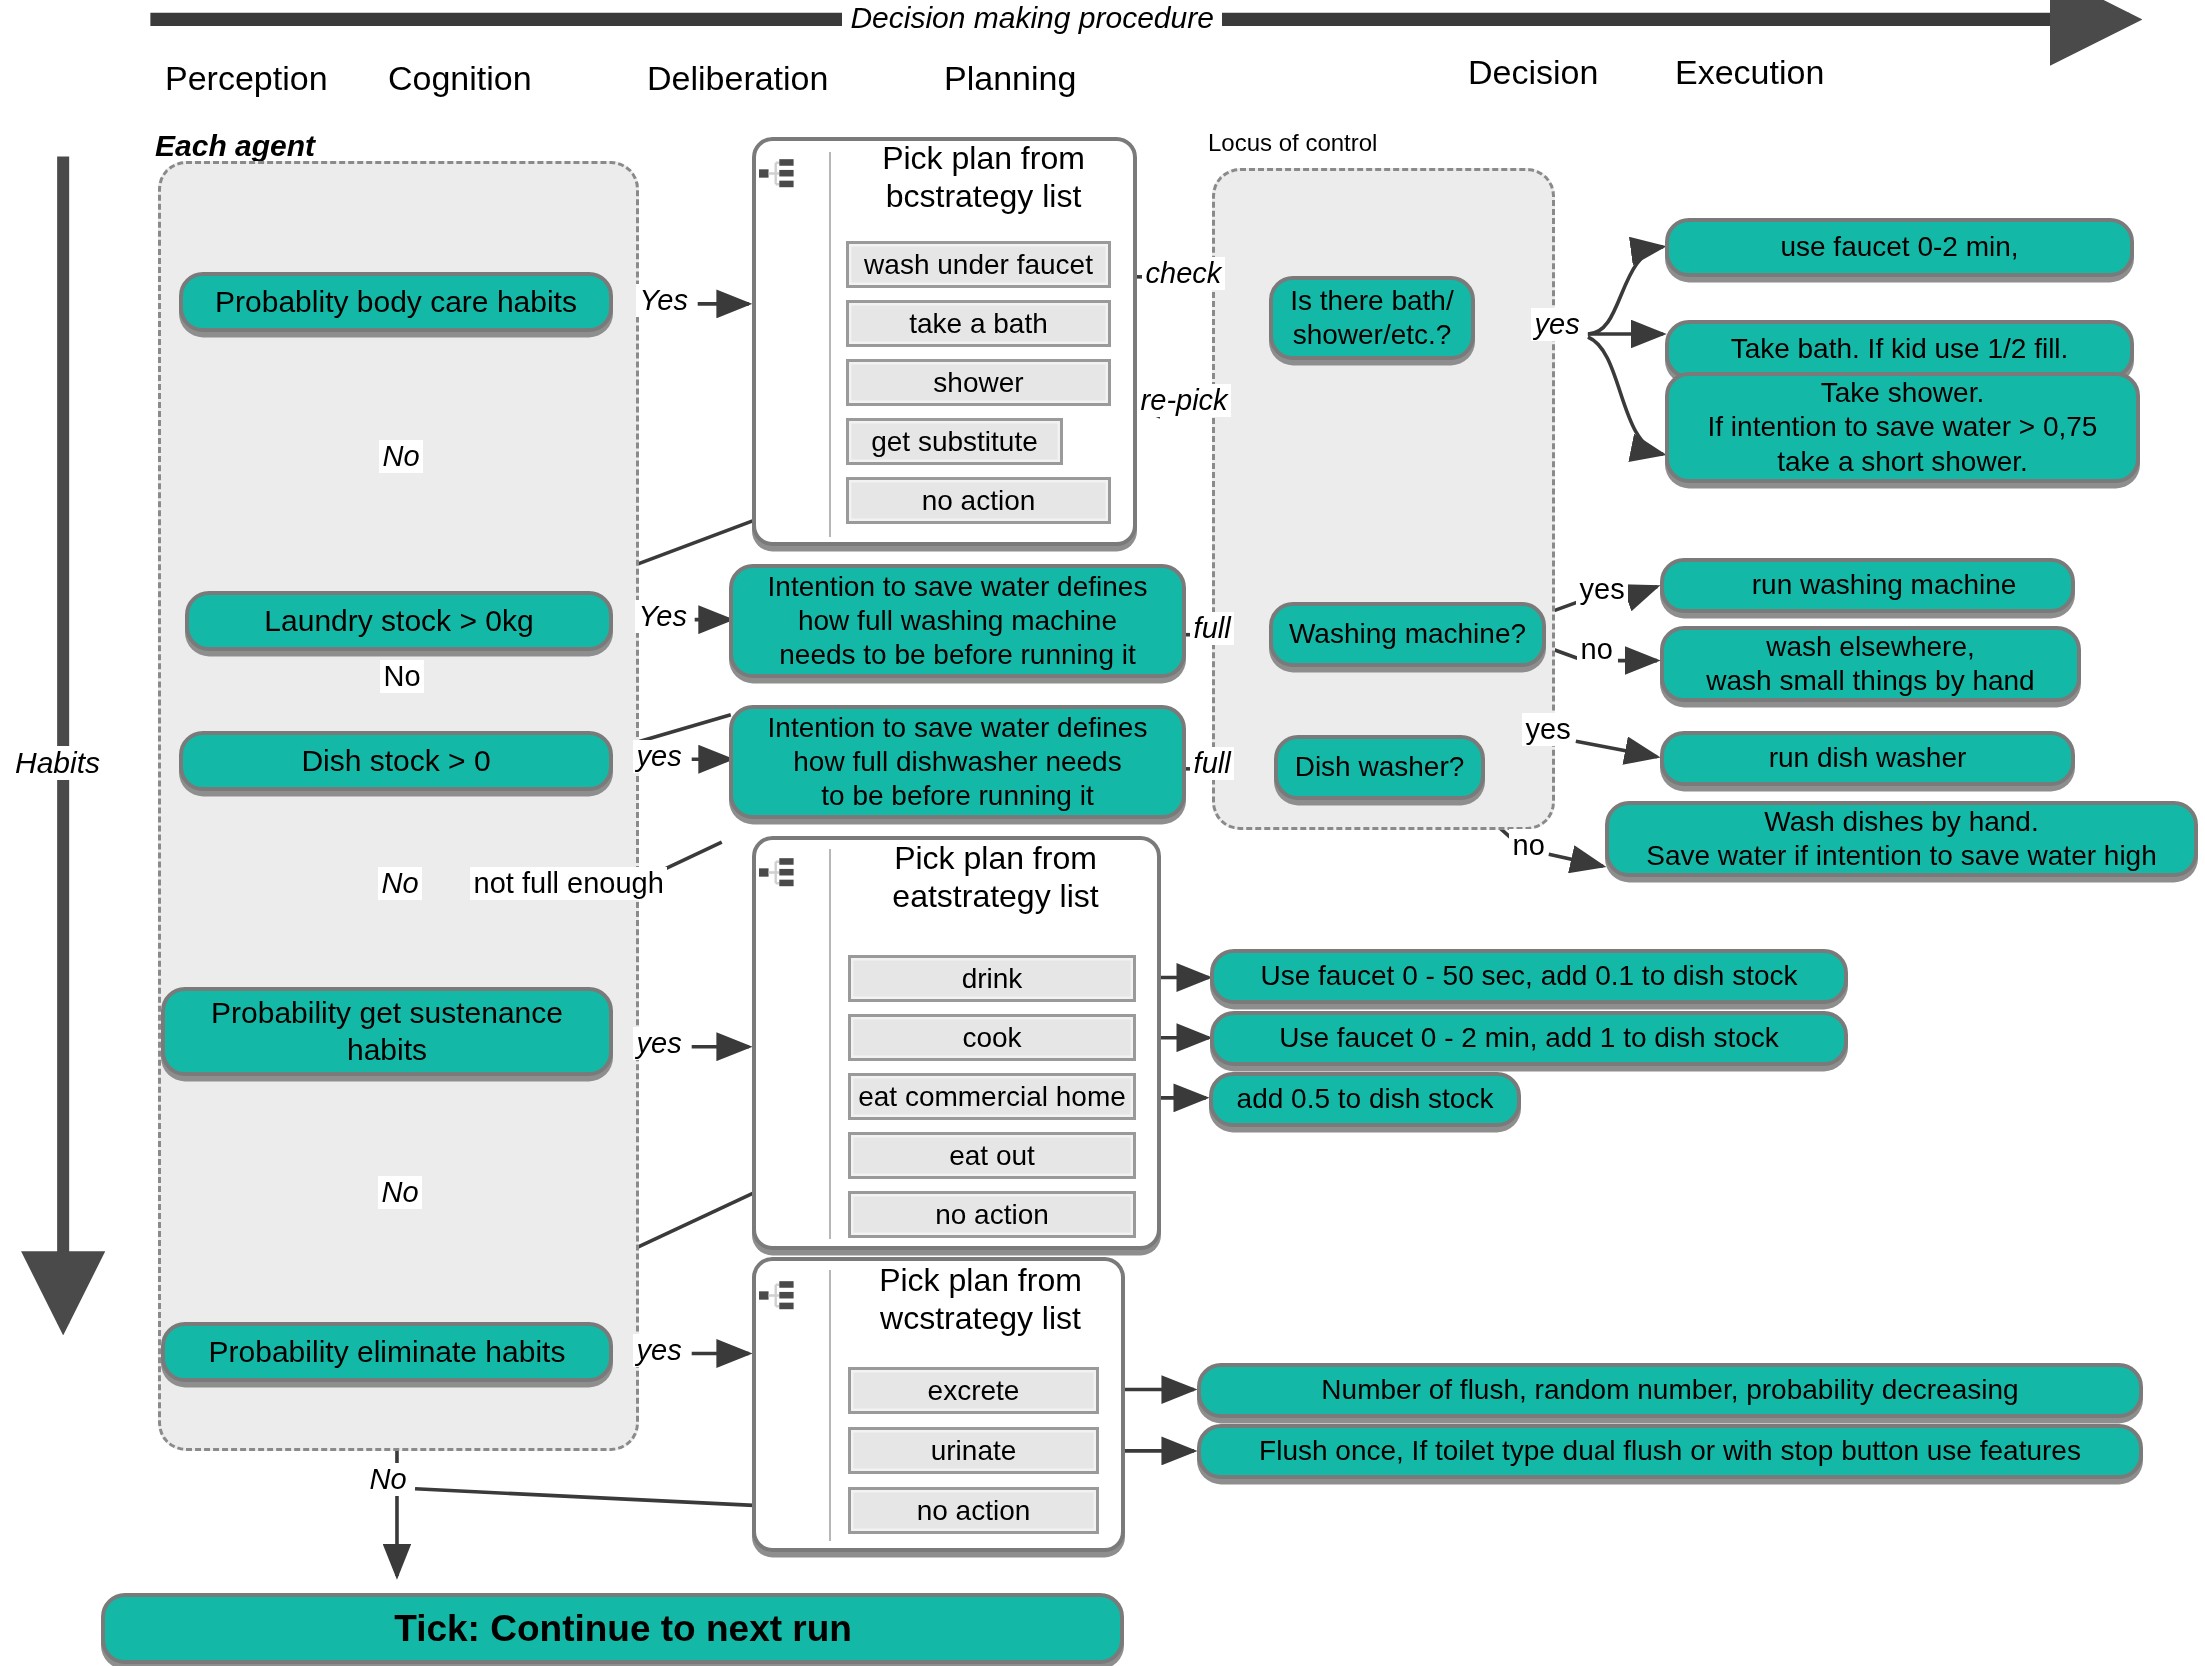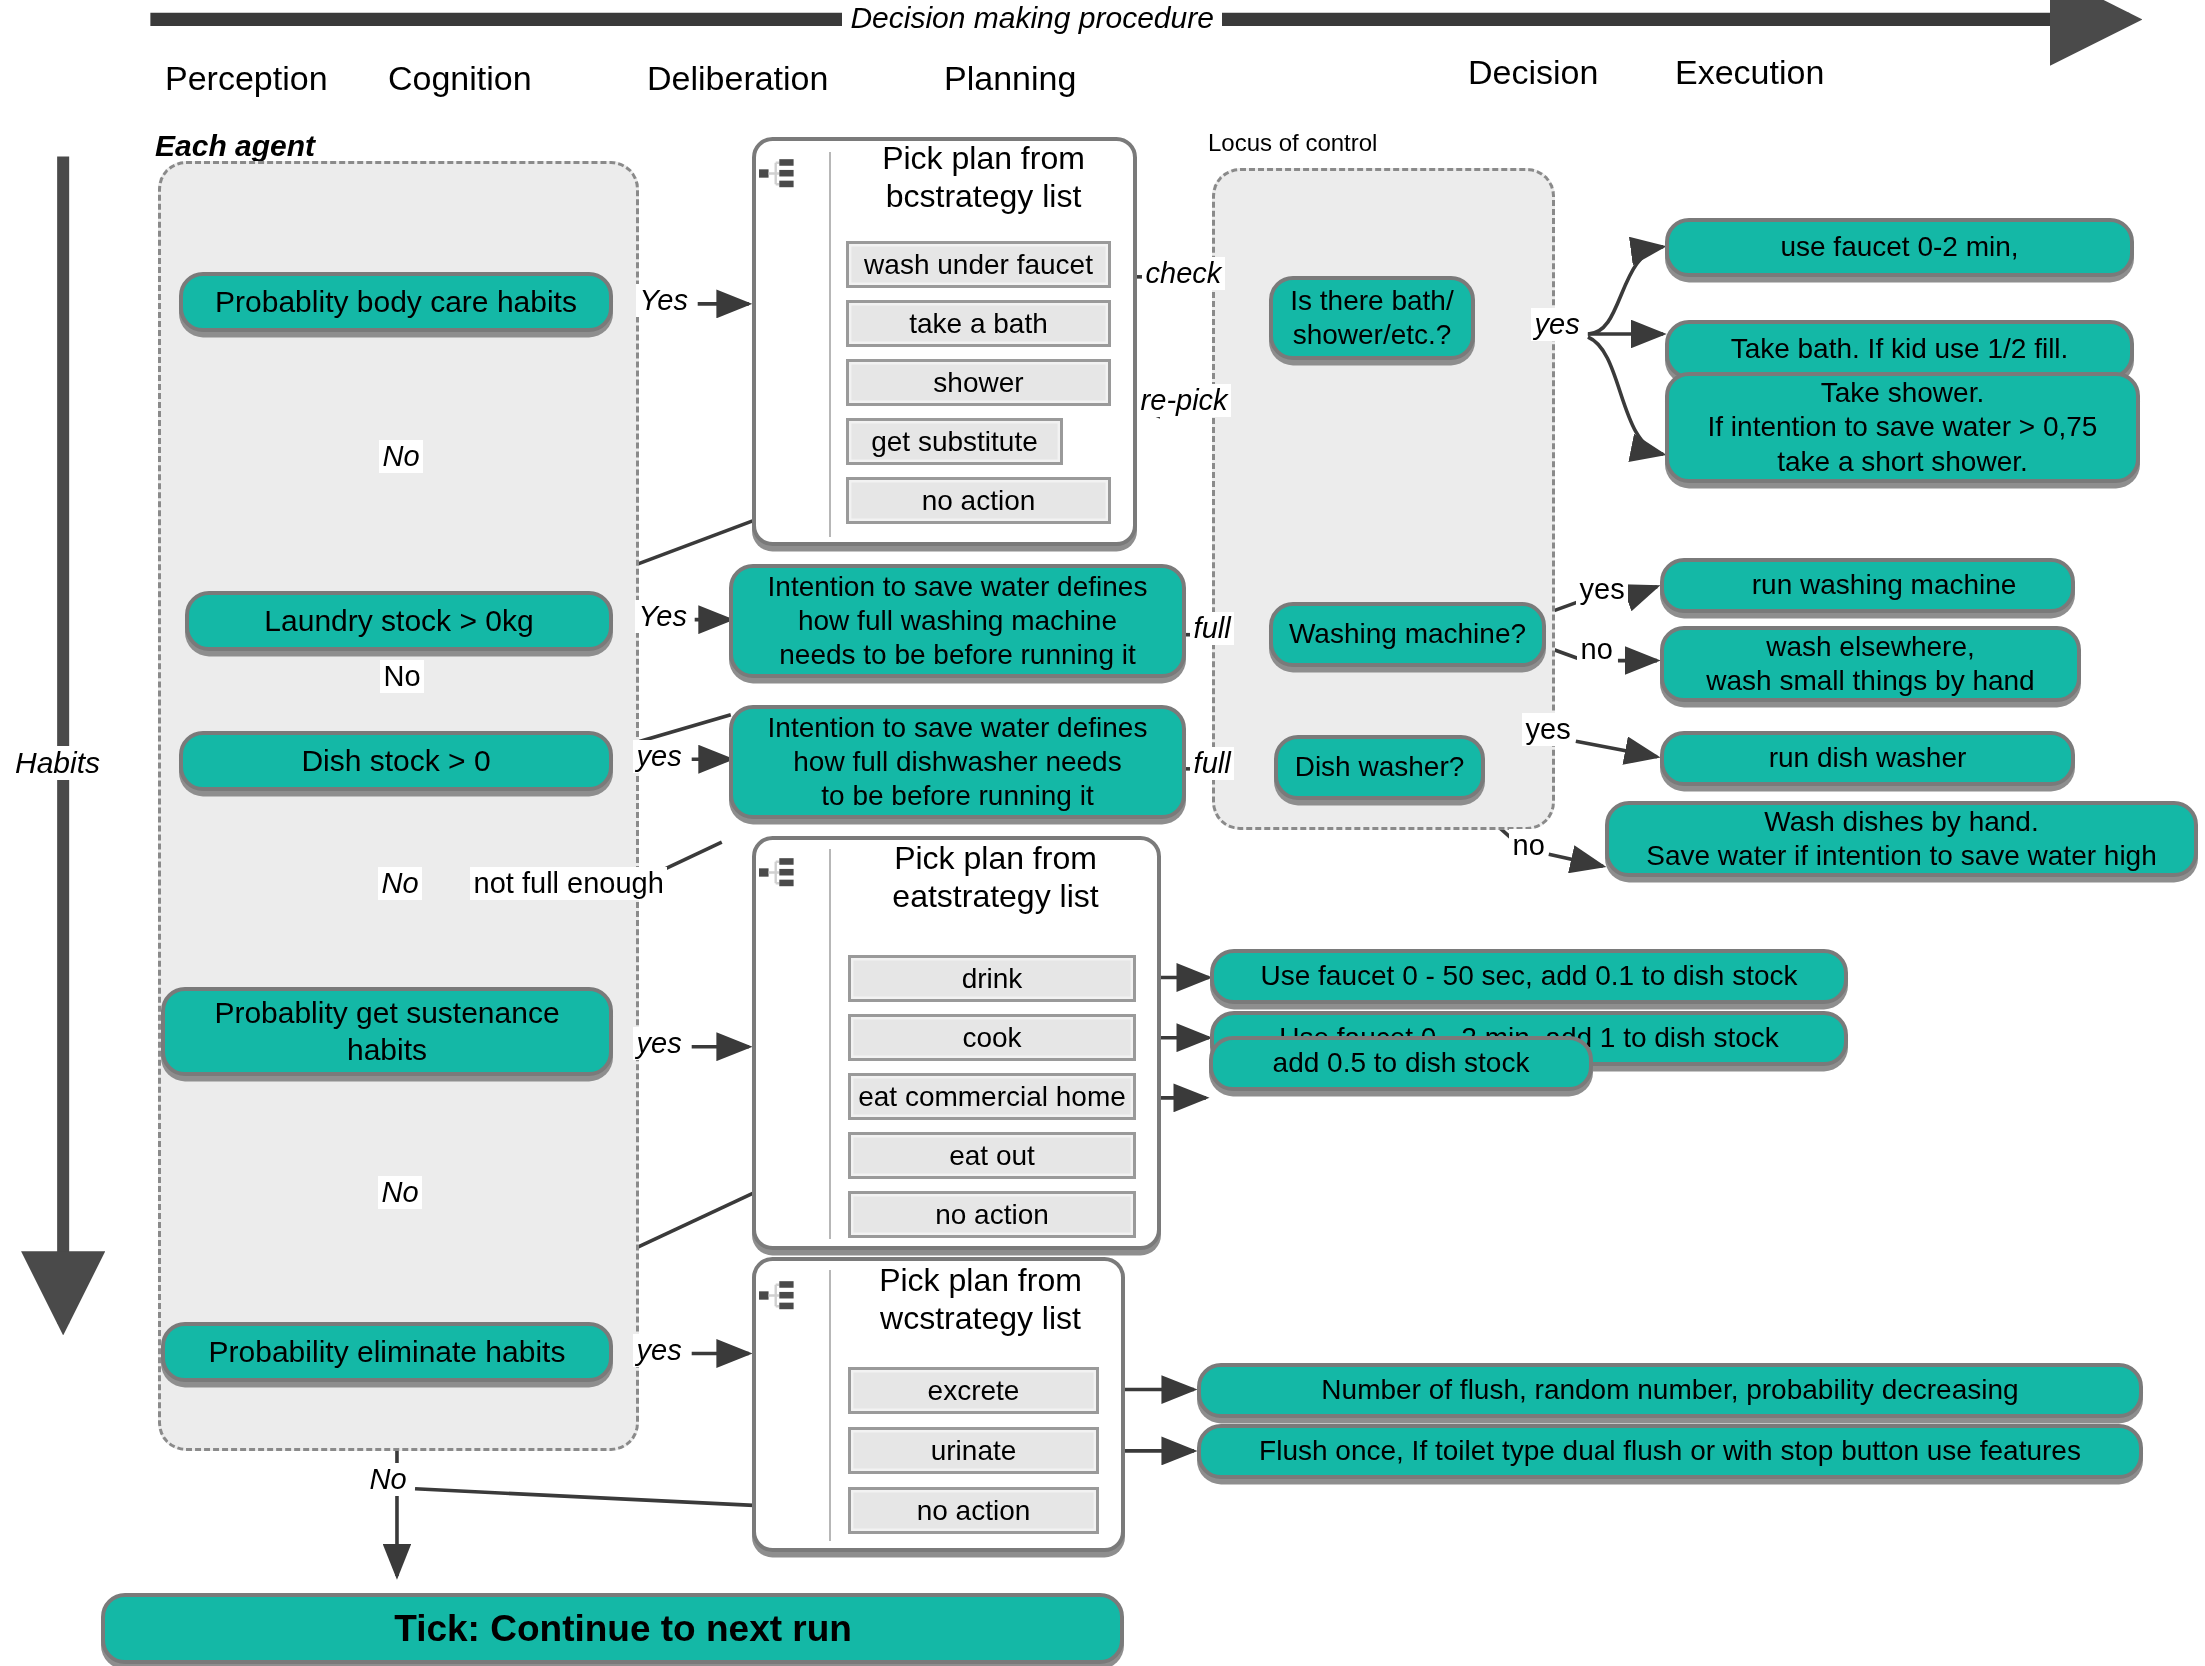--- a/index.html
+++ b/index.html
@@ -184,21 +184,21 @@
 
   <div class="abs grouplabel" style="left:1208px;top:129px;">Locus of control</div>
   <div class="abs dashgroup" style="left:1212px;top:168px;width:337px;height:656px;"></div>
 
   <div class="abs node" style="left:179px;top:272px;width:434px;height:60px;">Probablity body care habits</div>
 
   <div class="abs node" style="left:185px;top:591px;width:428px;height:60px;">Laundry stock &gt; 0kg</div>
 
   <div class="abs node" style="left:179px;top:731px;width:434px;height:60px;">Dish stock &gt; 0</div>
 
-  <div class="abs node" style="left:161px;top:987px;width:452px;height:89px;white-space:pre-line;">Probablity get sustenance
+  <div class="abs node" style="left:161px;top:987px;width:452px;height:89px;white-space:pre-line;">Probability get sustenance
 habits</div>
 
   <div class="abs node" style="left:161px;top:1322px;width:452px;height:60px;">Probability eliminate habits</div>
 
   <div class="abs node bold" style="left:101px;top:1593px;width:1023px;height:71px;">Tick: Continue to next run</div>
 
   <div class="abs planbox" style="left:752px;top:137px;width:385px;height:409px;"></div>
   <div class="tree-icon abs" style="left:759px;top:158px;">
     <svg width="37" height="31" viewBox="0 0 62 52">
       <rect x="0" y="19" width="16" height="14" fill="#4a4a4a"></rect>
@@ -277,21 +277,21 @@
   <div class="abs node small" style="left:1660px;top:558px;width:415px;height:55px;padding-left:44px;">run washing machine</div>
   <div class="abs node small" style="left:1660px;top:626px;width:421px;height:76px;white-space:pre-line;">wash elsewhere,
 wash small things by hand</div>
 
   <div class="abs node small" style="left:1660px;top:731px;width:415px;height:55px;">run dish washer</div>
   <div class="abs node small" style="left:1605px;top:801px;width:593px;height:76px;white-space:pre-line;">Wash dishes by hand.
 Save water if intention to save water high</div>
 
   <div class="abs node small" style="left:1210px;top:949px;width:638px;height:55px;">Use faucet 0 - 50 sec, add 0.1 to dish stock</div>
   <div class="abs node small" style="left:1210px;top:1011px;width:638px;height:55px;">Use faucet 0 - 2 min, add 1 to dish stock</div>
-  <div class="abs node small" style="left:1209px;top:1036px;width:384px;height:55px;">add 0.5 to dish stock</div>
+  <div class="abs node small" style="left:1209px;top:1072px;width:312px;height:55px;">add 0.5 to dish stock</div>
 
   <div class="abs node small" style="left:1197px;top:1363px;width:946px;height:55px;">Number of flush, random number, probability decreasing</div>
   <div class="abs node small" style="left:1197px;top:1424px;width:946px;height:55px;">Flush once, If toilet type dual flush or with stop button use features</div>
 
   <div class="abs elabel ital" style="left:636px;top:284px;">Yes</div>
   <div class="abs elabel ital" style="left:379px;top:440px;">No</div>
   <div class="abs elabel ital" style="left:1142px;top:257px;">check</div>
   <div class="abs elabel ital" style="left:1137px;top:384px;">re-pick</div>
   <div class="abs elabel ital" style="left:1531px;top:308px;">yes</div>
 

